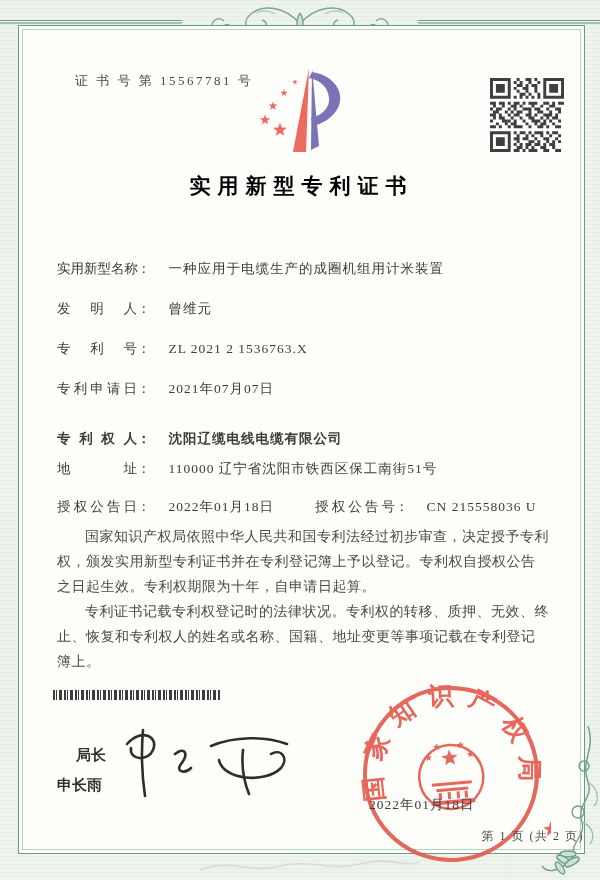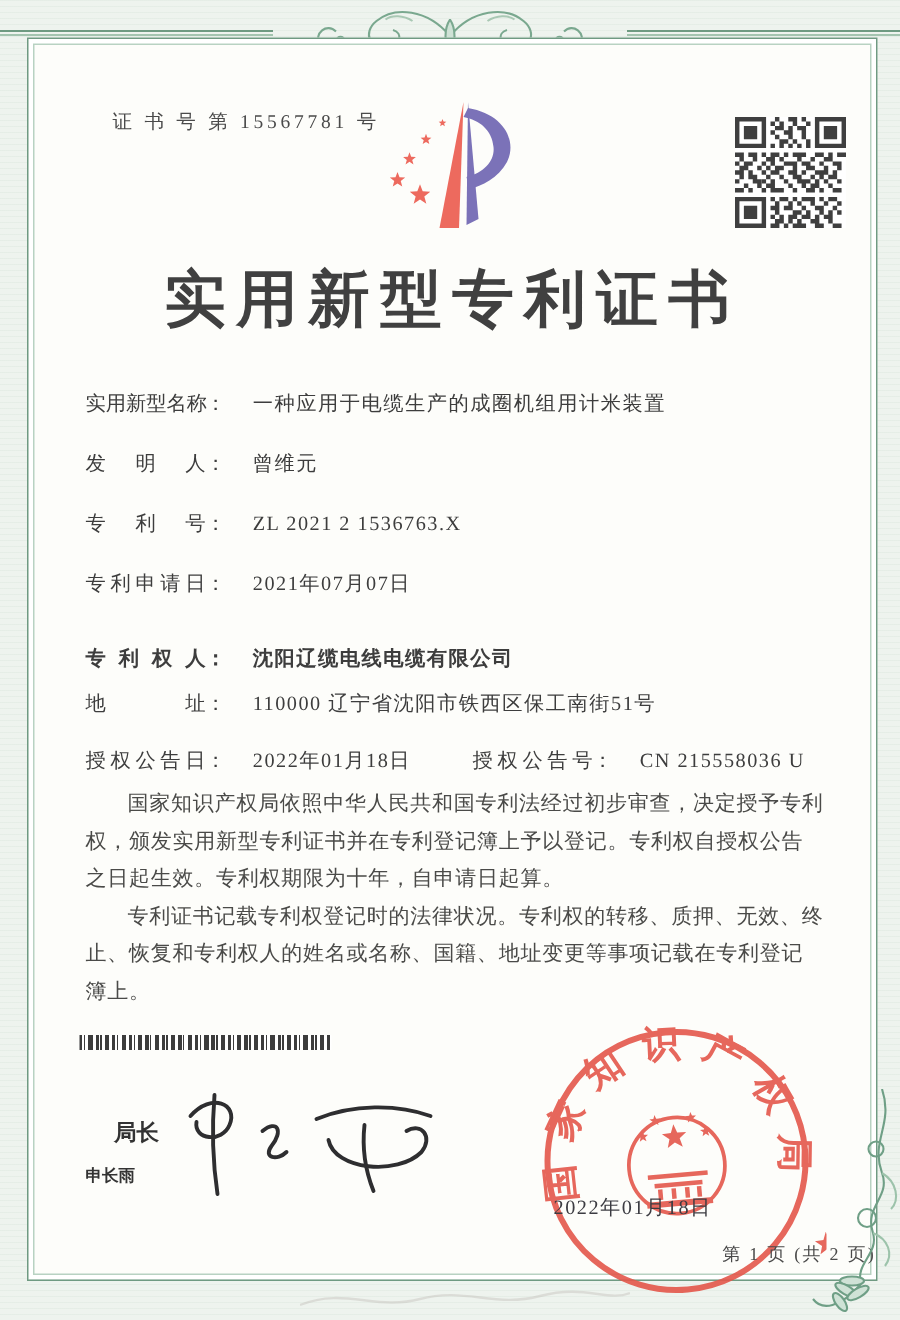--- a/index.html
+++ b/index.html
@@ -19,40 +19,40 @@
 
   
   .page{position:absolute;left:18px;top:25px;width:565px;height:827px;
        background:#fdfdfa;border:1.5px solid #6f9a82;
        box-shadow:inset 0 0 0 3px #ffffff, inset 0 0 0 4px #b8d2c2;}
 
   .cert-no{position:absolute;left:56px;top:46px;font-size:13px;letter-spacing:2.5px;color:#4a4a4a;}
   .logo{position:absolute;left:232px;top:40px;}
   .qr{position:absolute;left:471px;top:52px;}
   .title{position:absolute;left:0;top:146px;width:100%;text-align:center;
-       font-size:41px;font-weight:600;letter-spacing:7px;color:#404040;}
+       font-size:21px;font-weight:600;letter-spacing:7px;color:#000000;}
 
   .fields{position:absolute;left:38px;top:0;width:500px;}
   .frow{position:absolute;left:0;width:500px;font-size:13.5px;color:#3d3d3d;white-space:nowrap;}
   .r0{top:234px;} .r1{top:274px;} .r2{top:314px;} .r3{top:354px;}
   .r4{top:404px;font-weight:bold;} .r5{top:434px;} .r6{top:472px;}
   .flabel{display:inline-block;width:80px;text-align:justify;text-align-last:justify;vertical-align:top;}
   .colon{display:inline-block;}
   .fval{margin-left:18px;letter-spacing:1px;}
   .g2{position:absolute;left:258px;top:0;}
 
   .paras{position:absolute;left:38px;top:498px;width:492px;
        font-size:14px;line-height:25px;letter-spacing:.5px;color:#4a4a48;}
   .paras p{margin:0;text-indent:2em;}
 
   .barcode{position:absolute;left:34px;top:664px;width:168px;height:10px;
        background:repeating-linear-gradient(90deg,#3c3c3c 0 2px,#fff 2px 3px,#3c3c3c 3px 4px,#fff 4px 6px,#3c3c3c 6px 9px,#fff 9px 11px);}
 
   .signer-title{position:absolute;left:38px;top:720px;font-size:15px;font-weight:600;color:#333;margin-left:19px;}
-  .signer-name{position:absolute;left:38px;top:750px;font-size:11px;font-weight:600;color:#333;}
+  .signer-name{position:absolute;left:38px;top:750px;font-size:15px;font-weight:600;color:#333;}
   .signature{position:absolute;left:96px;top:698px;}
 
   .seal{position:absolute;left:332px;top:648px;opacity:.9;}
   .seal-date{position:absolute;left:350px;top:770px;font-size:13.5px;letter-spacing:1px;color:#3c3c42;}
 
   .footer{position:absolute;left:0;bottom:8px;width:100%;text-align:right;
        font-size:12px;letter-spacing:1.5px;color:#4a4a4a;}
 </style>
 </head>
 <body>

